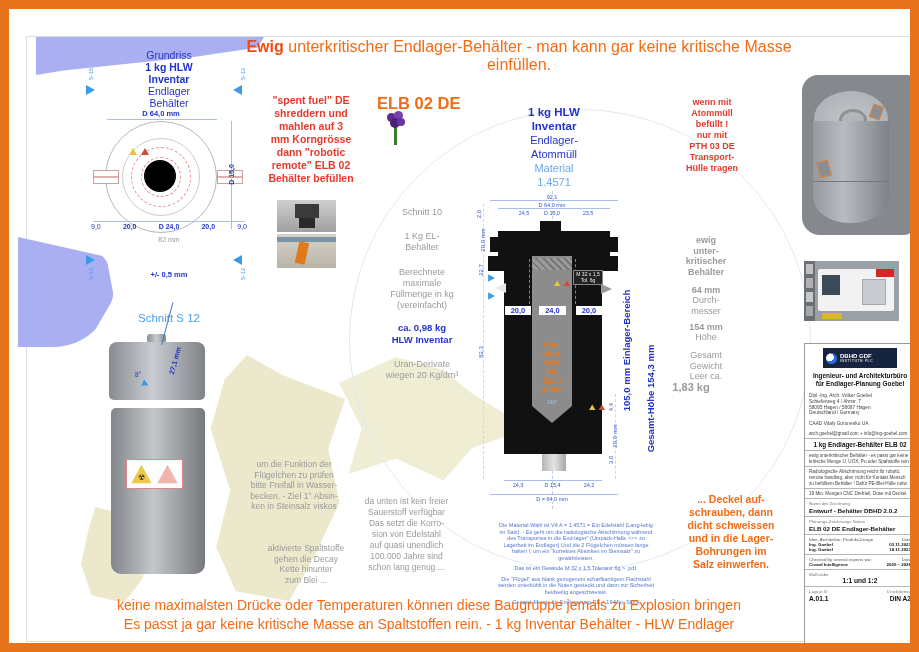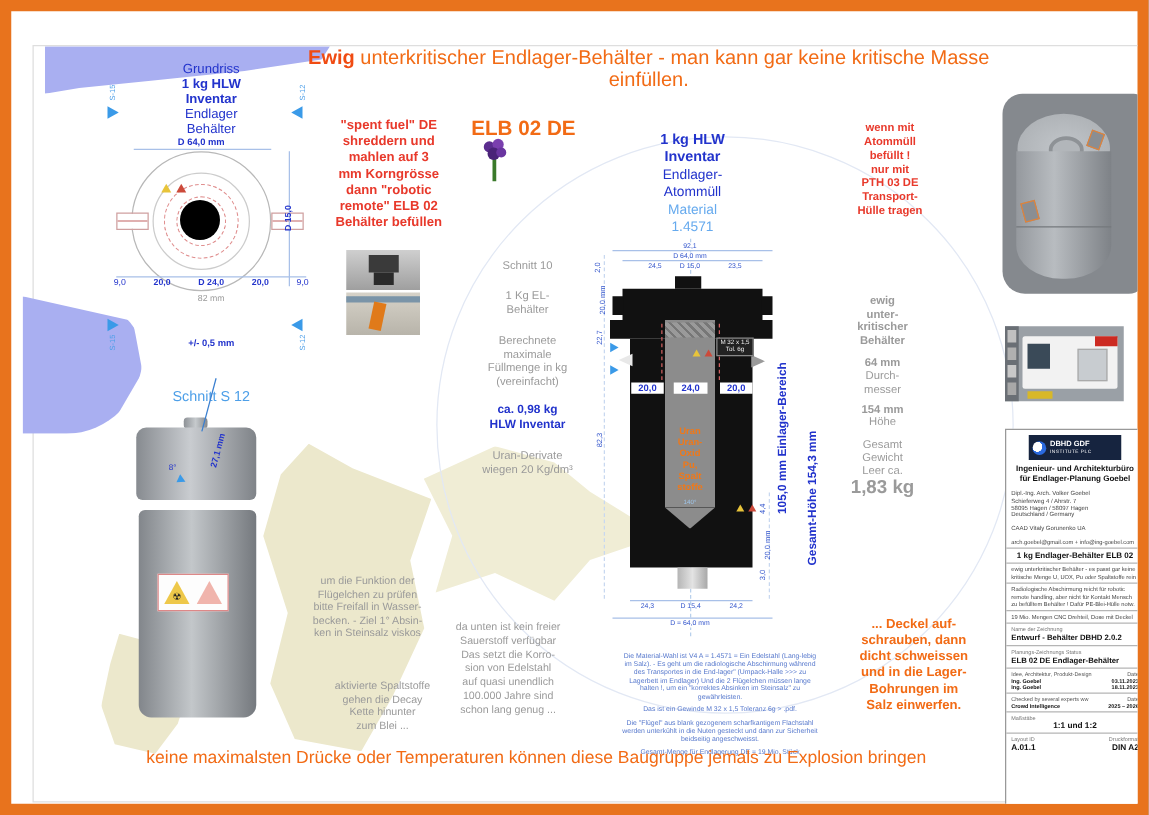--- a/index.html
+++ b/index.html
@@ -235,21 +235,21 @@
 kritischer
 Behälter</div>
   <div class="abs c gray b" style="left:652px;top:276px;width:90px;font-size:9px;">64 mm</div>
   <div class="abs c gray pre" style="left:652px;top:286px;width:90px;font-size:9px;line-height:10.5px;">Durch-
 messer</div>
   <div class="abs c gray b" style="left:652px;top:313px;width:90px;font-size:9px;">154 mm</div>
   <div class="abs c gray pre" style="left:652px;top:323px;width:90px;font-size:9px;">Höhe</div>
   <div class="abs c gray pre" style="left:652px;top:341px;width:90px;font-size:9px;line-height:10.5px;">Gesamt
 Gewicht
 Leer ca.</div>
-  <div class="abs c gray b" style="left:652px;top:372px;width:90px;font-size:15px;">1,83 kg</div>
+  <div class="abs c gray b" style="left:637px;top:372px;width:90px;font-size:11px;">1,83 kg</div>
 
   <div class="abs c gray pre" style="left:235px;top:450px;width:100px;font-size:8.5px;line-height:10.5px;">um die Funktion der
 Flügelchen zu prüfen
 bitte Freifall in Wasser-
 becken. - Ziel 1° Absin-
 ken in Steinsalz viskos</div>
   <div class="abs c gray pre" style="left:252px;top:534px;width:90px;font-size:8.5px;line-height:10.5px;">aktivierte Spaltstoffe
 gehen die Decay
 Kette hinunter
 zum Blei ...</div>
@@ -269,20 +269,21 @@
   </div>
 
   <div class="abs c orange" style="left:70px;top:588px;width:700px;font-size:14px;">keine maximalsten Drücke oder Temperaturen können diese Baugruppe jemals zu Explosion bringen</div>
 
   <div class="abs c orange b pre" style="left:672px;top:484px;width:100px;font-size:10.5px;line-height:13px;">... Deckel auf-
 schrauben, dann
 dicht schweissen
 und in die Lager-
 Bohrungen im
 Salz einwerfen.</div>
+  <div class="abs c orange" style="left:70px;top:607px;width:700px;font-size:14px;">Es passt ja gar keine kritische Masse an Spaltstoffen rein. - 1 kg Inventar Behälter - HLW Endlager</div>
 
   <div class="abs" style="left:793px;top:66px;width:115px;height:160px;background:#85898e;border-radius:16px 10px 14px 18px;"></div>
   <div class="abs circleO" style="left:805px;top:82px;width:74px;height:56px;background:radial-gradient(#c2c6ca,#a8acb0);"></div>
   <div class="abs circleO" style="left:830px;top:100px;width:22px;height:16px;border:3px solid #8e9296;background:#b2b6ba;"></div>
   <div class="abs" style="left:804px;top:112px;width:76px;height:102px;background:linear-gradient(90deg,#95999e,#b8bcc0 40%,#7e8287);border-radius:0 0 48% 48% / 0 0 26% 26%;"></div>
   <div class="abs" style="left:804px;top:172px;width:76px;border-top:1px solid #74787c;"></div>
   <div class="abs" style="left:862px;top:96px;width:9px;height:12px;background:#8a8e93;border:1px solid #e0833a;transform:rotate(20deg);"></div>
   <div class="abs" style="left:809px;top:152px;width:10px;height:14px;background:#8a8e93;border:1px solid #e0833a;transform:rotate(-15deg);"></div>
 
   <div class="abs" style="left:795px;top:252px;width:95px;height:60px;background:#9aa0a6;">

